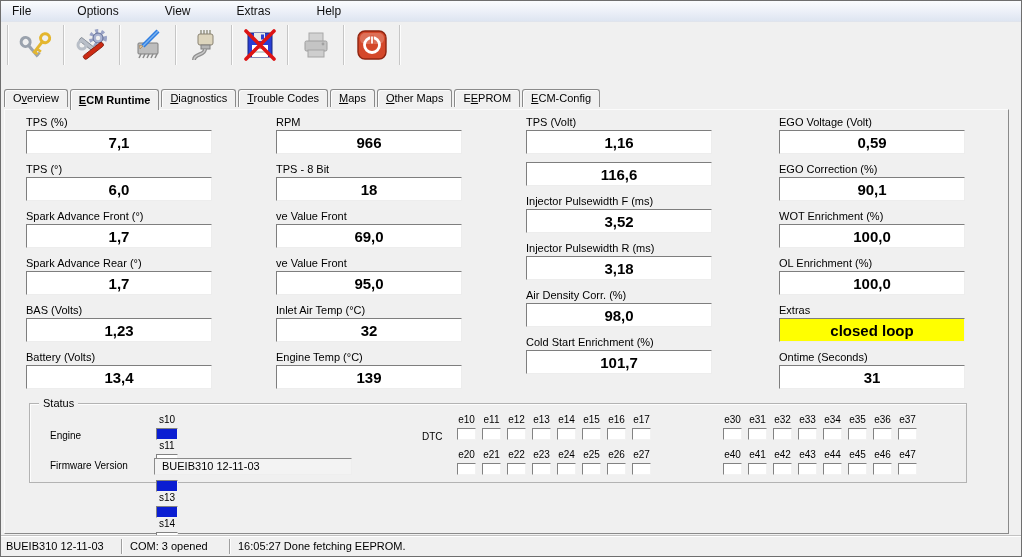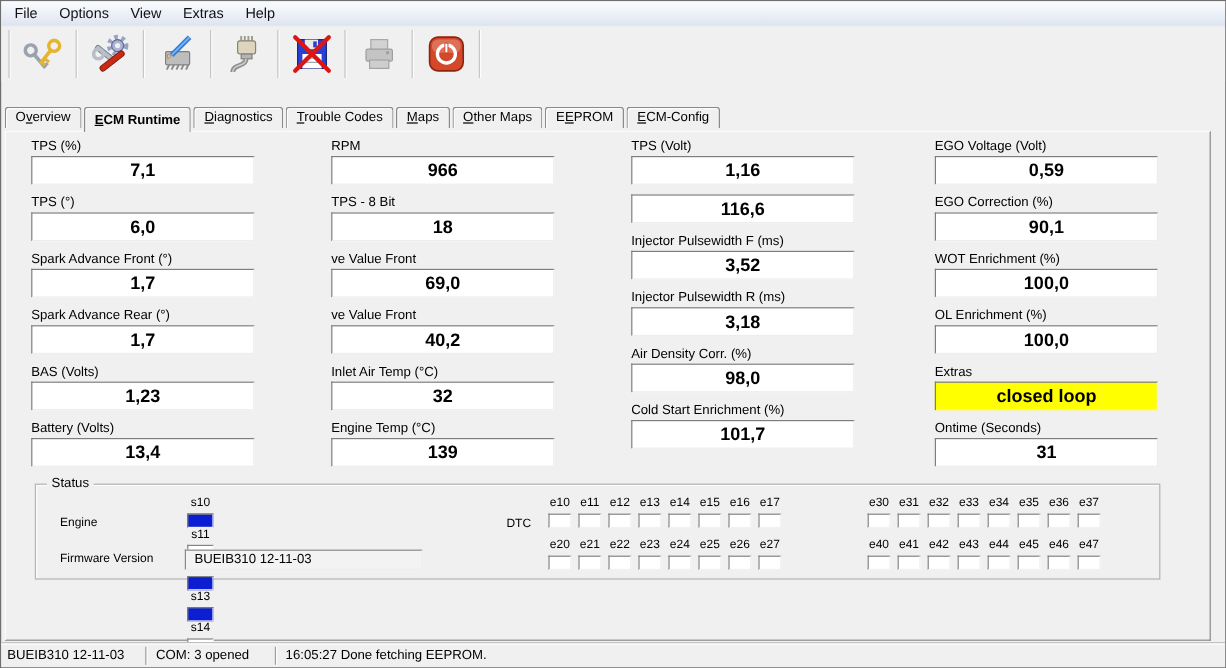--- a/index.html
+++ b/index.html
@@ -24,21 +24,21 @@
     cursor:default;
   }
   .cap-btn.close{
     background:linear-gradient(#f0a28e 0%,#df5f45 45%,#bb2c10 50%,#d65438 100%);
     border-color:#7c1d0c;
   }
   
   .menubar{
     height:20px;display:flex;align-items:center;font-size:12px;color:#111;
     background:linear-gradient(#fafcfe 0%,#eaeef7 60%,#dee5f1 100%);
-    border-bottom:1px solid #e0e4ec;padding-left:2px;
+    border-bottom:1px solid #e0e4ec;padding-left:2px;gap:28px;
   }
   .menu-item{padding:2px 9px;white-space:nowrap;}
   
   .toolbar{height:46px;display:flex;align-items:center;background:#f0f0f0;padding-left:4px;}
   .tb-sep{width:0;height:40px;border-left:1px solid #c6c6c6;border-right:1px solid #fdfdfd;margin:0 2px;}
   .tool{width:50px;height:42px;display:flex;align-items:center;justify-content:center;}
   
   .tabstrip{position:absolute;top:88px;left:3px;right:12px;height:21px;display:flex;z-index:4;}
   .tab{
     box-sizing:border-box;height:18px;padding:2px 8px 0;margin-right:2px;
@@ -279,21 +279,21 @@
         <div class="value-box">18</div>
       </div>
 
       <div class="field">
         <div class="field-label">ve Value Front</div>
         <div class="value-box">69,0</div>
       </div>
 
       <div class="field">
         <div class="field-label">ve Value Front</div>
-        <div class="value-box">40,2</div>
+        <div class="value-box">95,0</div>
       </div>
 
       <div class="field">
         <div class="field-label">Inlet Air Temp (°C)</div>
         <div class="value-box">32</div>
       </div>
 
       <div class="field">
         <div class="field-label">Engine Temp (°C)</div>
         <div class="value-box">139</div>

